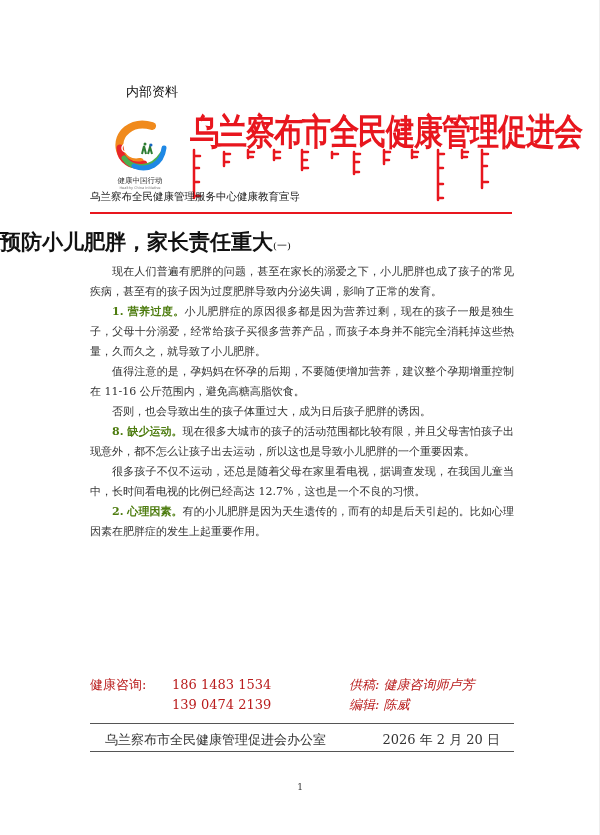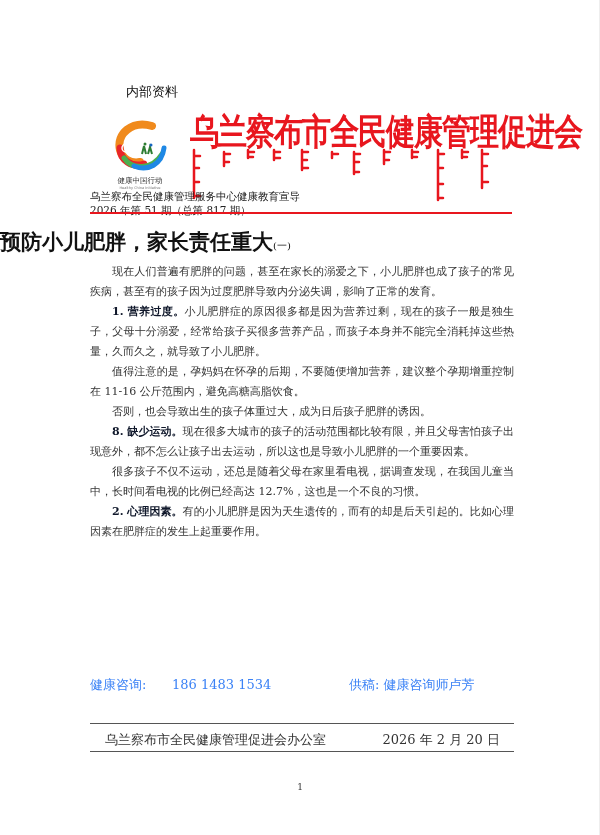--- a/index.html
+++ b/index.html
@@ -10,26 +10,26 @@
   .logo { left: 112px; top: 118px; width: 56px; height: 70px; }
   .logo-caption { left: 104px; top: 176px; width: 72px; text-align: center; font-family: "DejaVu Sans", sans-serif; font-size: 6px; color: #333; }
   .org-title { left: 190px; top: 108px; font-family: "DejaVu Serif", serif; font-size: 29px; color: #e8161e; letter-spacing: -1px; font-weight: bold; transform: scaleY(1.25); transform-origin: top left; white-space: nowrap; }
   .mongol { left: 190px; top: 146px; width: 306px; height: 58px; }
   .subheader { left: 90px; top: 190px; width: 422px; font-size: 10.5px; color: #222; display: flex; justify-content: space-between; white-space: nowrap; flex-direction: column; }
   .red-rule { left: 90px; top: 212px; width: 422px; height: 2px; background: #e8161e; }
   .article-title { left: 0; top: 228px; width: 600px; text-align: left; font-size: 21px; font-weight: bold; color: #111; font-family: "DejaVu Serif", serif; }
   .article-title small { font-size: 10px; font-weight: normal; }
   .body { left: 90px; top: 262px; width: 424px; font-size: 11px; line-height: 20px; color: #333; text-align: justify; }
   .body p { margin: 0; text-indent: 2em; }
-  .body p b { color: #0f172a; }
-  .contacts { left: 90px; top: 675px; width: 424px; font-size: 13px; line-height: 20px; color: #3b82f6; }
+  .body p b { color: #4d7c0f; }
+  .contacts { left: 90px; top: 675px; width: 424px; font-size: 13px; line-height: 20px; color: #b91c1c; }
   .contacts .row { display: flex; justify-content: space-between; }
   .contacts .left { display: flex; }
   .contacts .lbl { width: 82px; }
-  .contacts .right { width: 165px; }
+  .contacts .right { width: 165px; font-style: italic; }
   .gray-rule { left: 90px; top: 723px; width: 424px; height: 1px; background: #555; }
   .footer { left: 105px; top: 731px; width: 395px; font-size: 13px; color: #333; display: flex; justify-content: space-between; align-items: flex-end; }
   .gray-rule2 { left: 90px; top: 751px; width: 424px; height: 1px; background: #555; }
   .page-num { left: 0; width: 600px; top: 782px; text-align: center; font-size: 9px; color: #333; }
   .edge { right: 0; top: 0; width: 1px; height: 835px; background: #eee; }
 </style>
 </head>
 <body>
 
 <div class="abs internal">内部资料</div>
@@ -65,21 +65,20 @@
     <path d="M194 4 v14 M194 6 h6 M194 14 h5"></path>
     <path d="M222 4 v8 M222 6 h6 M222 11 h5"></path>
     <path d="M248 4 v50 M248 8 h6 M248 22 h5 M248 38 h5 M248 52 h5"></path>
     <path d="M272 4 v8 M272 6 h6 M272 11 h5"></path>
     <path d="M292 4 v38 M292 8 h6 M292 20 h5 M292 36 h6"></path>
   </svg>
 </div>
 
 <div class="abs subheader">
   <span>乌兰察布全民健康管理服务中心健康教育宣导</span>
-  <span>2026 年第 51 期（总第 817 期）</span>
 </div>
 <div class="abs red-rule"></div>
 
 <div class="abs article-title">
   <span>预防小儿肥胖，家长责任重大</span><small>(一)</small>
 </div>
 
 <div class="abs body">
   <p><b></b><span>现在人们普遍有肥胖的问题，甚至在家长的溺爱之下，小儿肥胖也成了孩子的常见疾病，甚至有的孩子因为过度肥胖导致内分泌失调，影响了正常的发育。</span></p>
   <p><b>1. 营养过度。</b><span>小儿肥胖症的原因很多都是因为营养过剩，现在的孩子一般是独生子，父母十分溺爱，经常给孩子买很多营养产品，而孩子本身并不能完全消耗掉这些热量，久而久之，就导致了小儿肥胖。</span></p>
@@ -91,20 +90,27 @@
 </div>
 
 <div class="abs contacts">
   <div class="row">
     <div class="left">
       <span class="lbl">健康咨询:</span>
       <span>186 1483 1534</span>
     </div>
     <span class="right">供稿: 健康咨询师卢芳</span>
   </div>
+  <div class="row">
+    <div class="left">
+      <span class="lbl"></span>
+      <span>139 0474 2139</span>
+    </div>
+    <span class="right">编辑: 陈威</span>
+  </div>
 </div>
 
 <div class="abs gray-rule"></div>
 <div class="abs footer">
   <span>乌兰察布市全民健康管理促进会办公室</span>
   <span>2026 年 2 月 20 日</span>
 </div>
 <div class="abs gray-rule2"></div>
 
 <div class="abs page-num">1</div>

